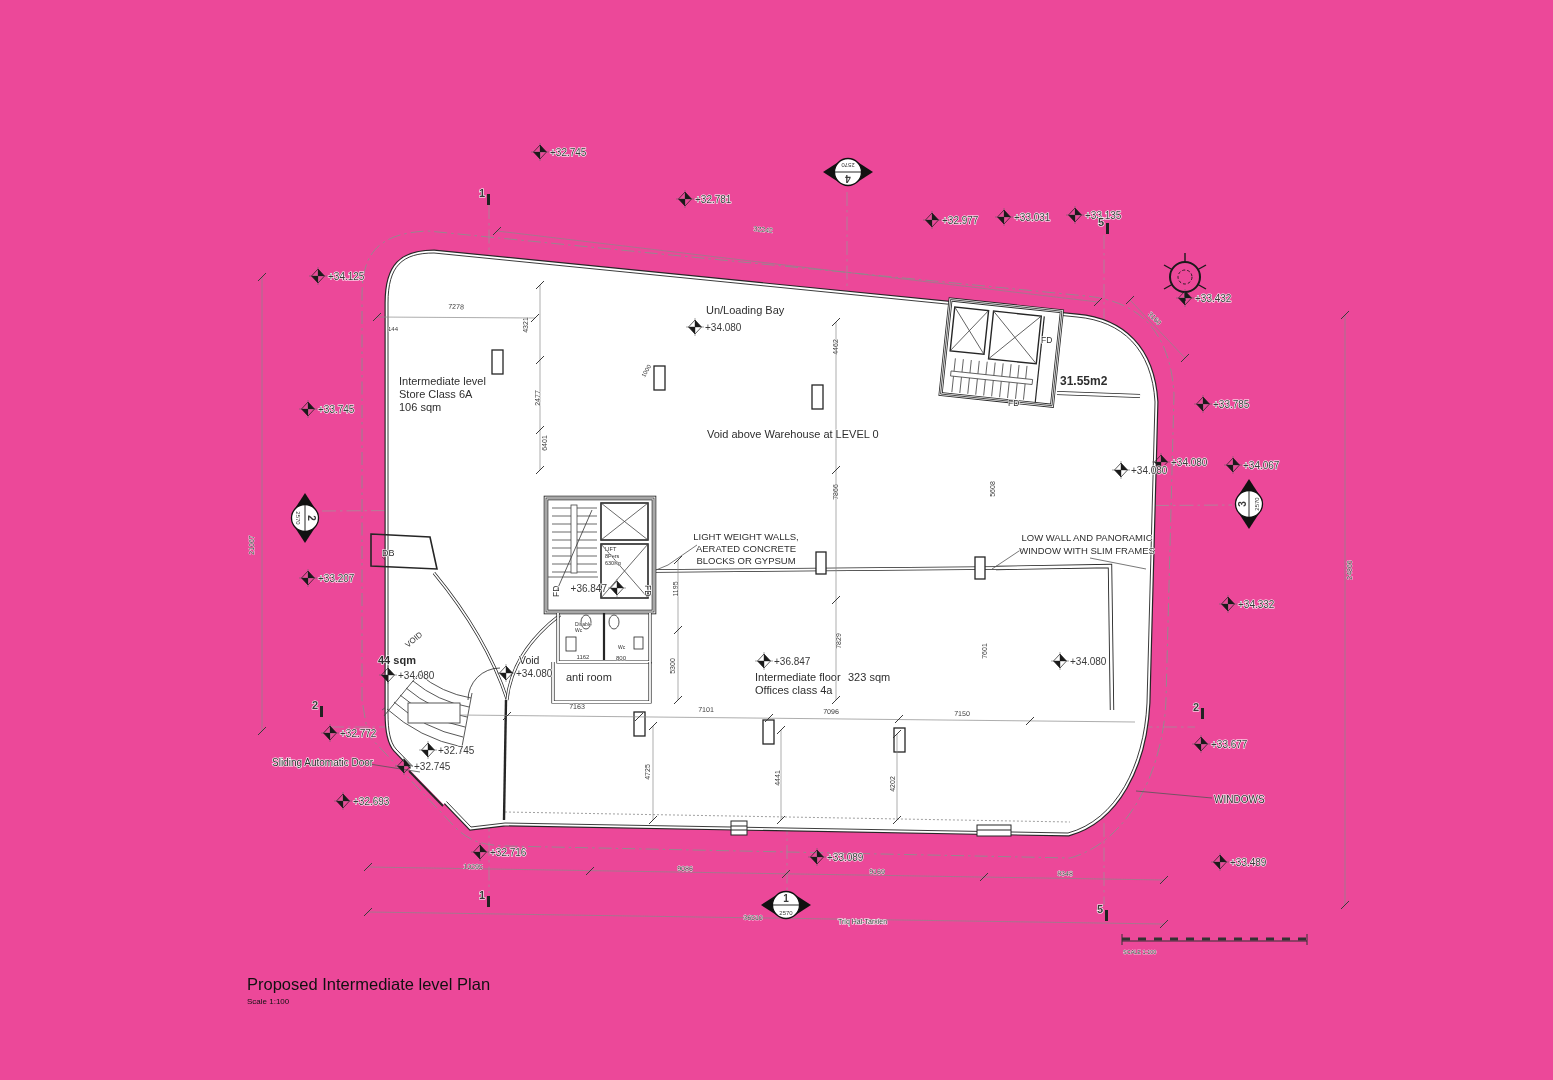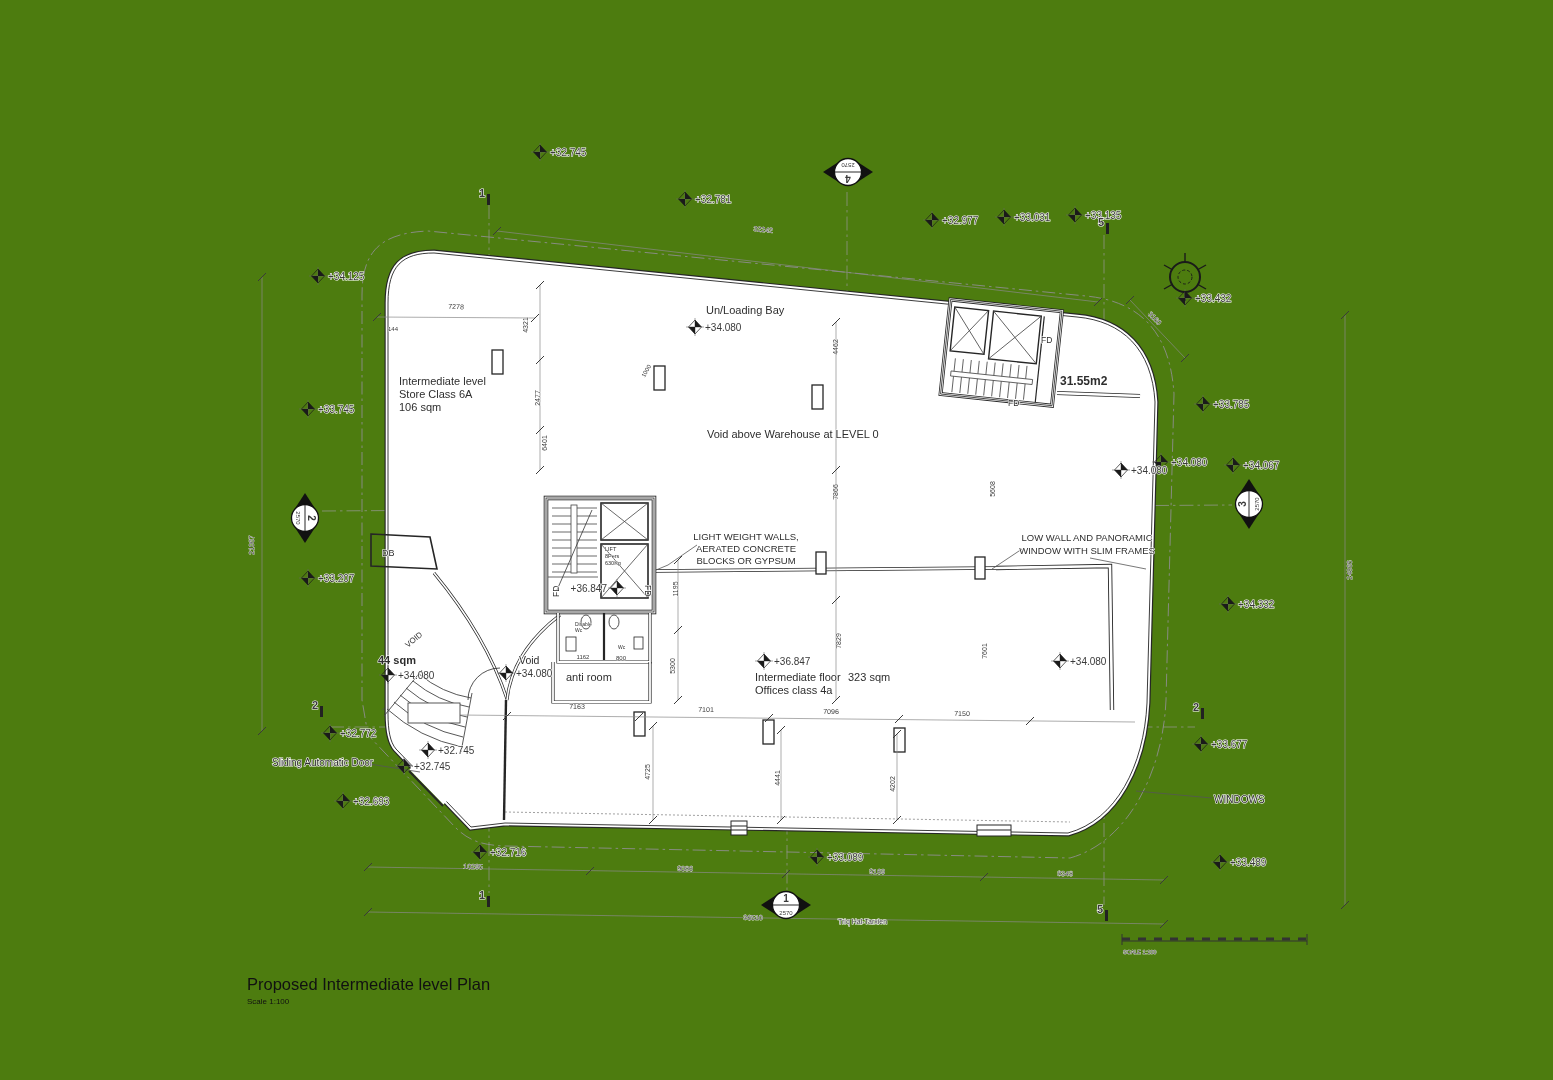--- a/index.html
+++ b/index.html
@@ -1,16 +1,16 @@
 <!DOCTYPE html>
 <html><head>
 <meta charset="utf-8">
 <style>
   html,body{margin:0;padding:0;background:#ffffff;}
-  .sheet{position:relative;width:1553px;height:1080px;background:#4d7c0f;overflow:hidden;
+  .sheet{position:relative;width:1553px;height:1080px;background:#ec4899;overflow:hidden;
          font-family:"Liberation Sans","DejaVu Sans",sans-serif;}
   svg{display:block;}
   text{font-family:"Liberation Sans","DejaVu Sans",sans-serif;fill:#3a3a3a;
        paint-order:stroke;stroke:#ffffff;stroke-width:1.2px;}
   .lbl{fill:#2e2e2e;}
   .big{font-weight:bold;}
   .tiny{stroke-width:.6px;}
   .ttl{fill:#111111;stroke:none;}
 </style>
 </head>

